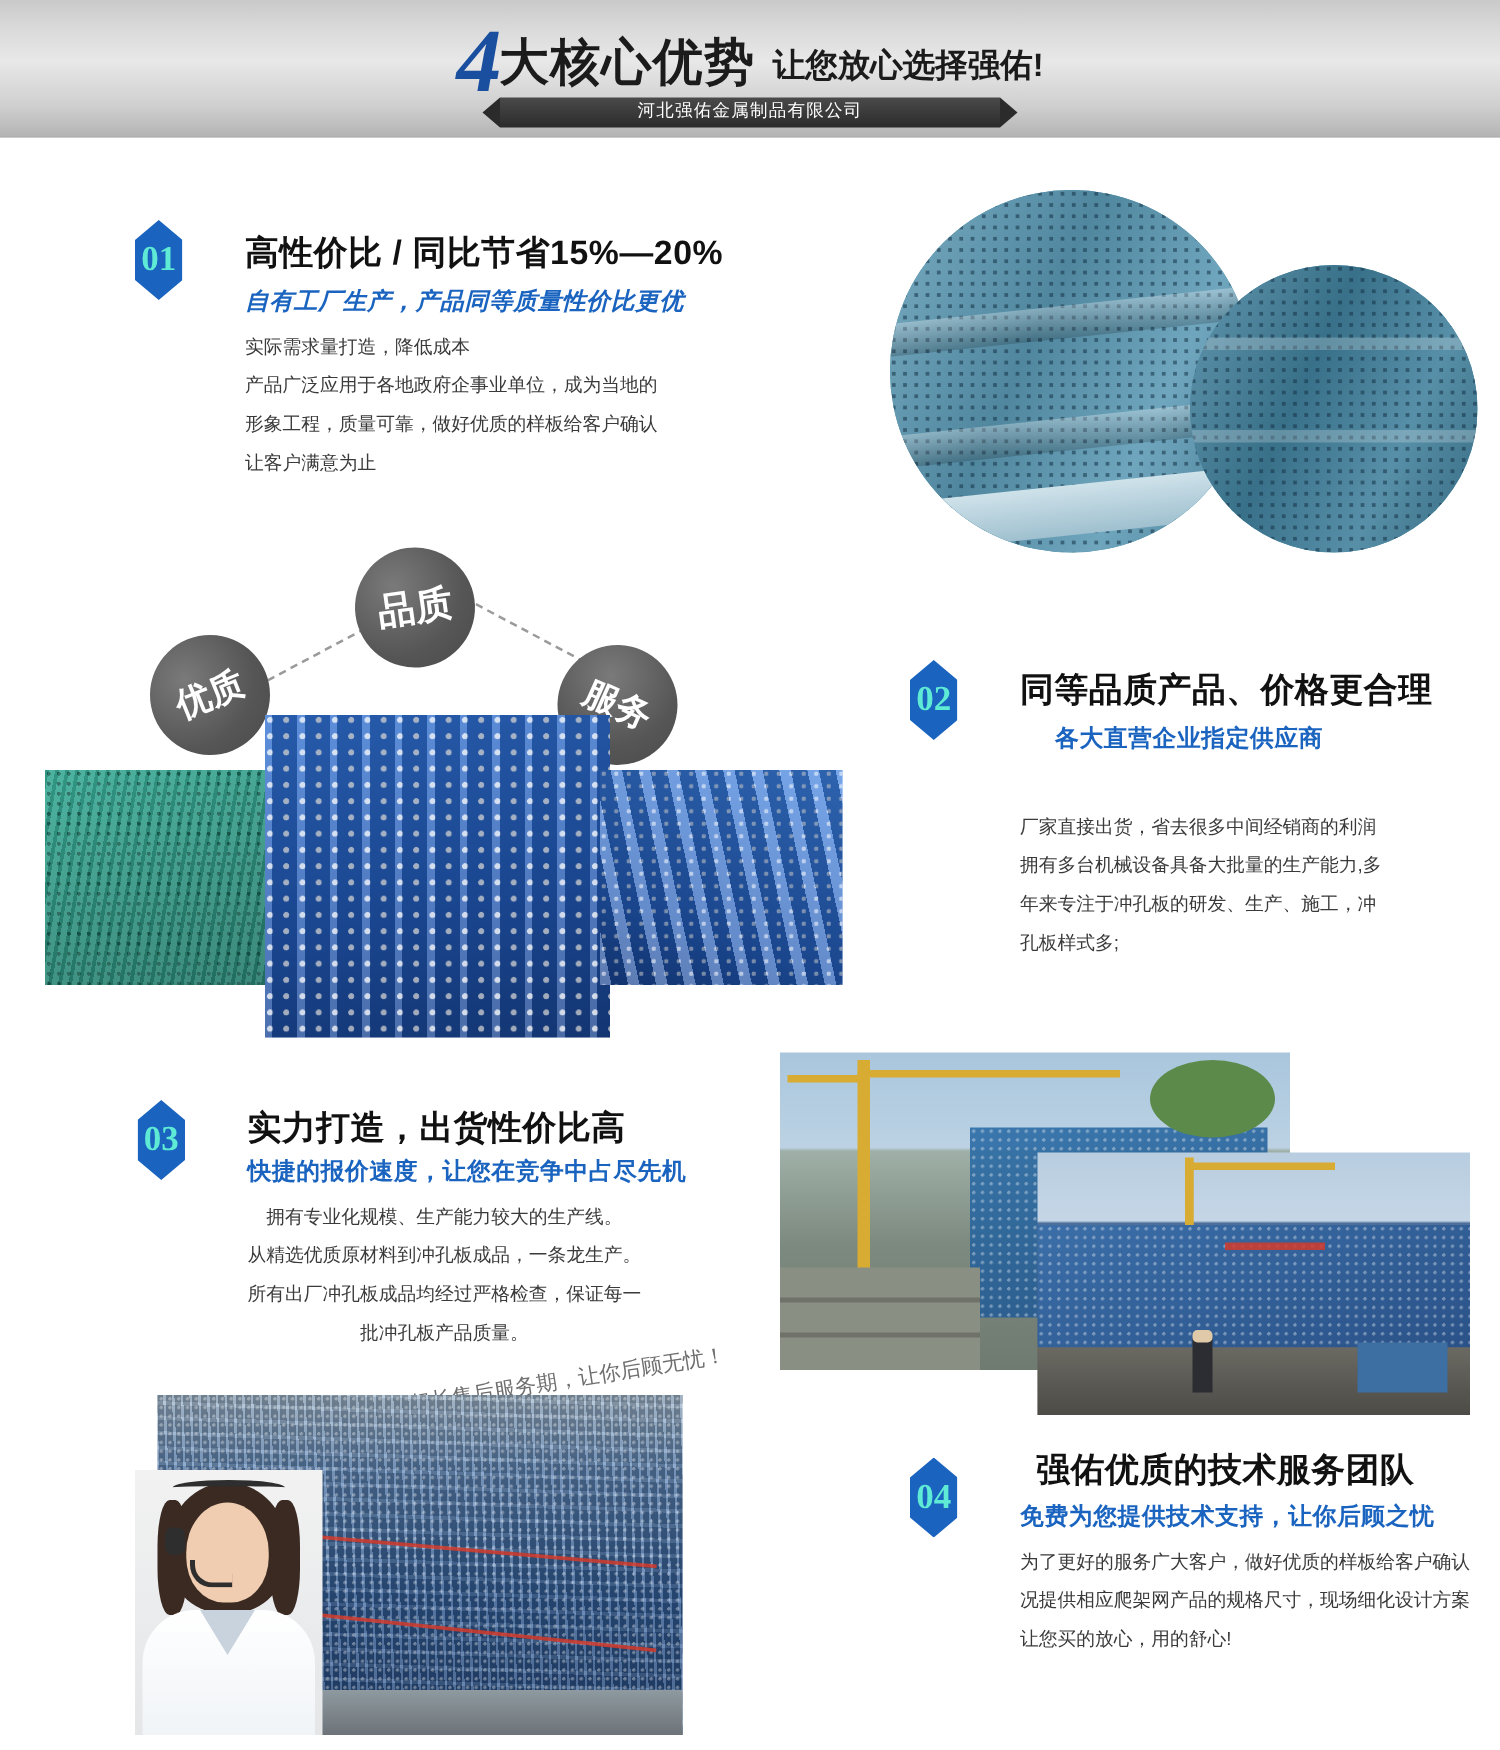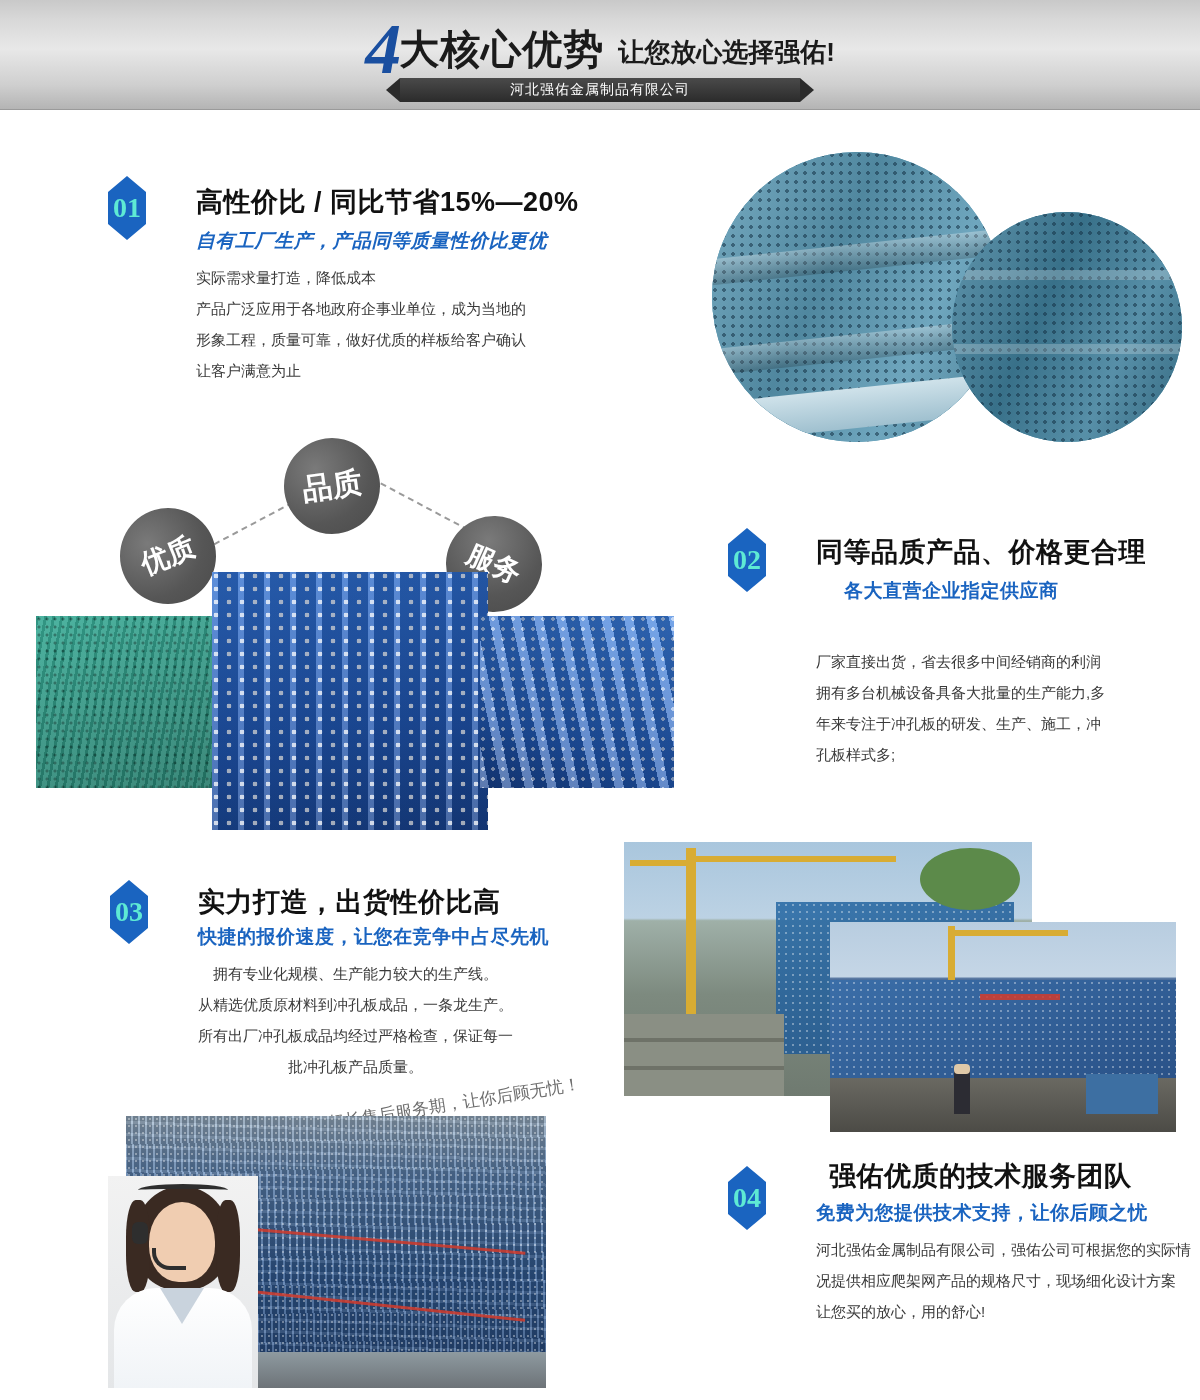--- a/index.html
+++ b/index.html
@@ -388,16 +388,16 @@
   <div class="op-earpiece"></div>
   <div class="op-mic"></div>
   <div class="op-body"></div>
   <div class="op-collar"></div>
 </div>
 
 <div class="hexnum" style="left:728px; top:1166px;">04</div>
 <div class="blk-title" style="left:816px; top:1158px;margin-left:13px;">强佑优质的技术服务团队</div>
 <div class="blk-sub" style="left:816px; top:1200px;">免费为您提供技术支持，让你后顾之忧</div>
 <div class="blk-body" style="left:816px; top:1234px;">
-  <div>河北强佑金属制品有限公司，强佑公司可根据您的实际情</div>
+  <div>为了更好的服务广大客户，做好优质的样板给客户确认</div>
   <div>况提供相应爬架网产品的规格尺寸，现场细化设计方案</div>
   <div>让您买的放心，用的舒心!</div>
 </div>
 
 </body></html>

